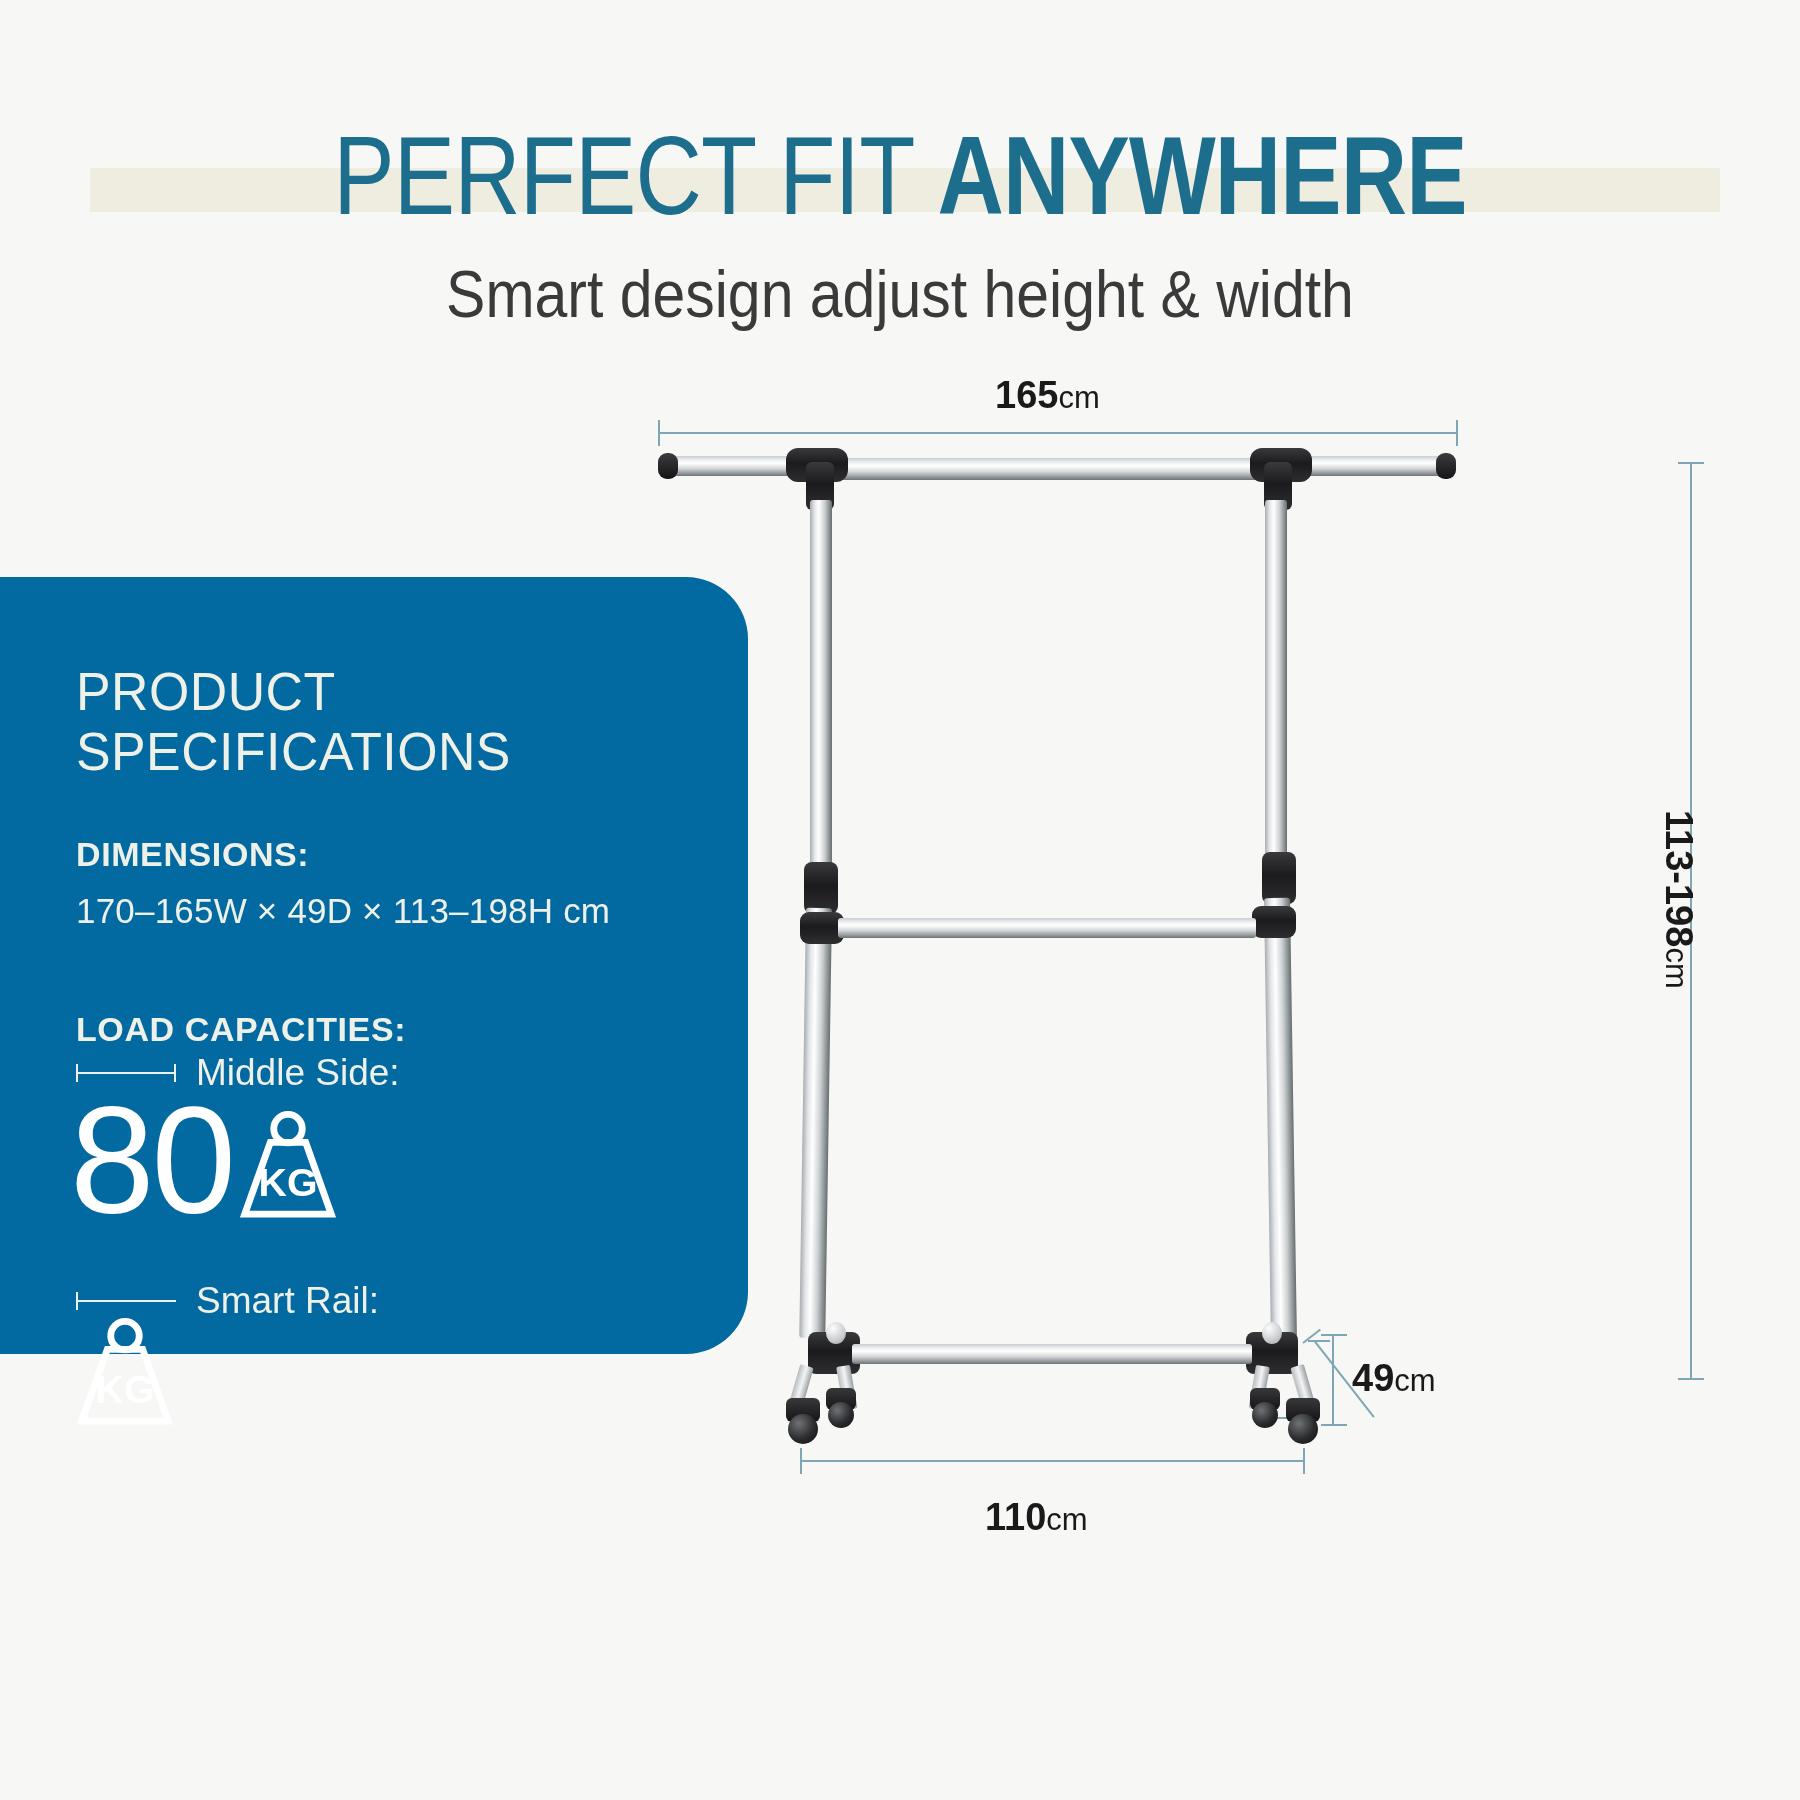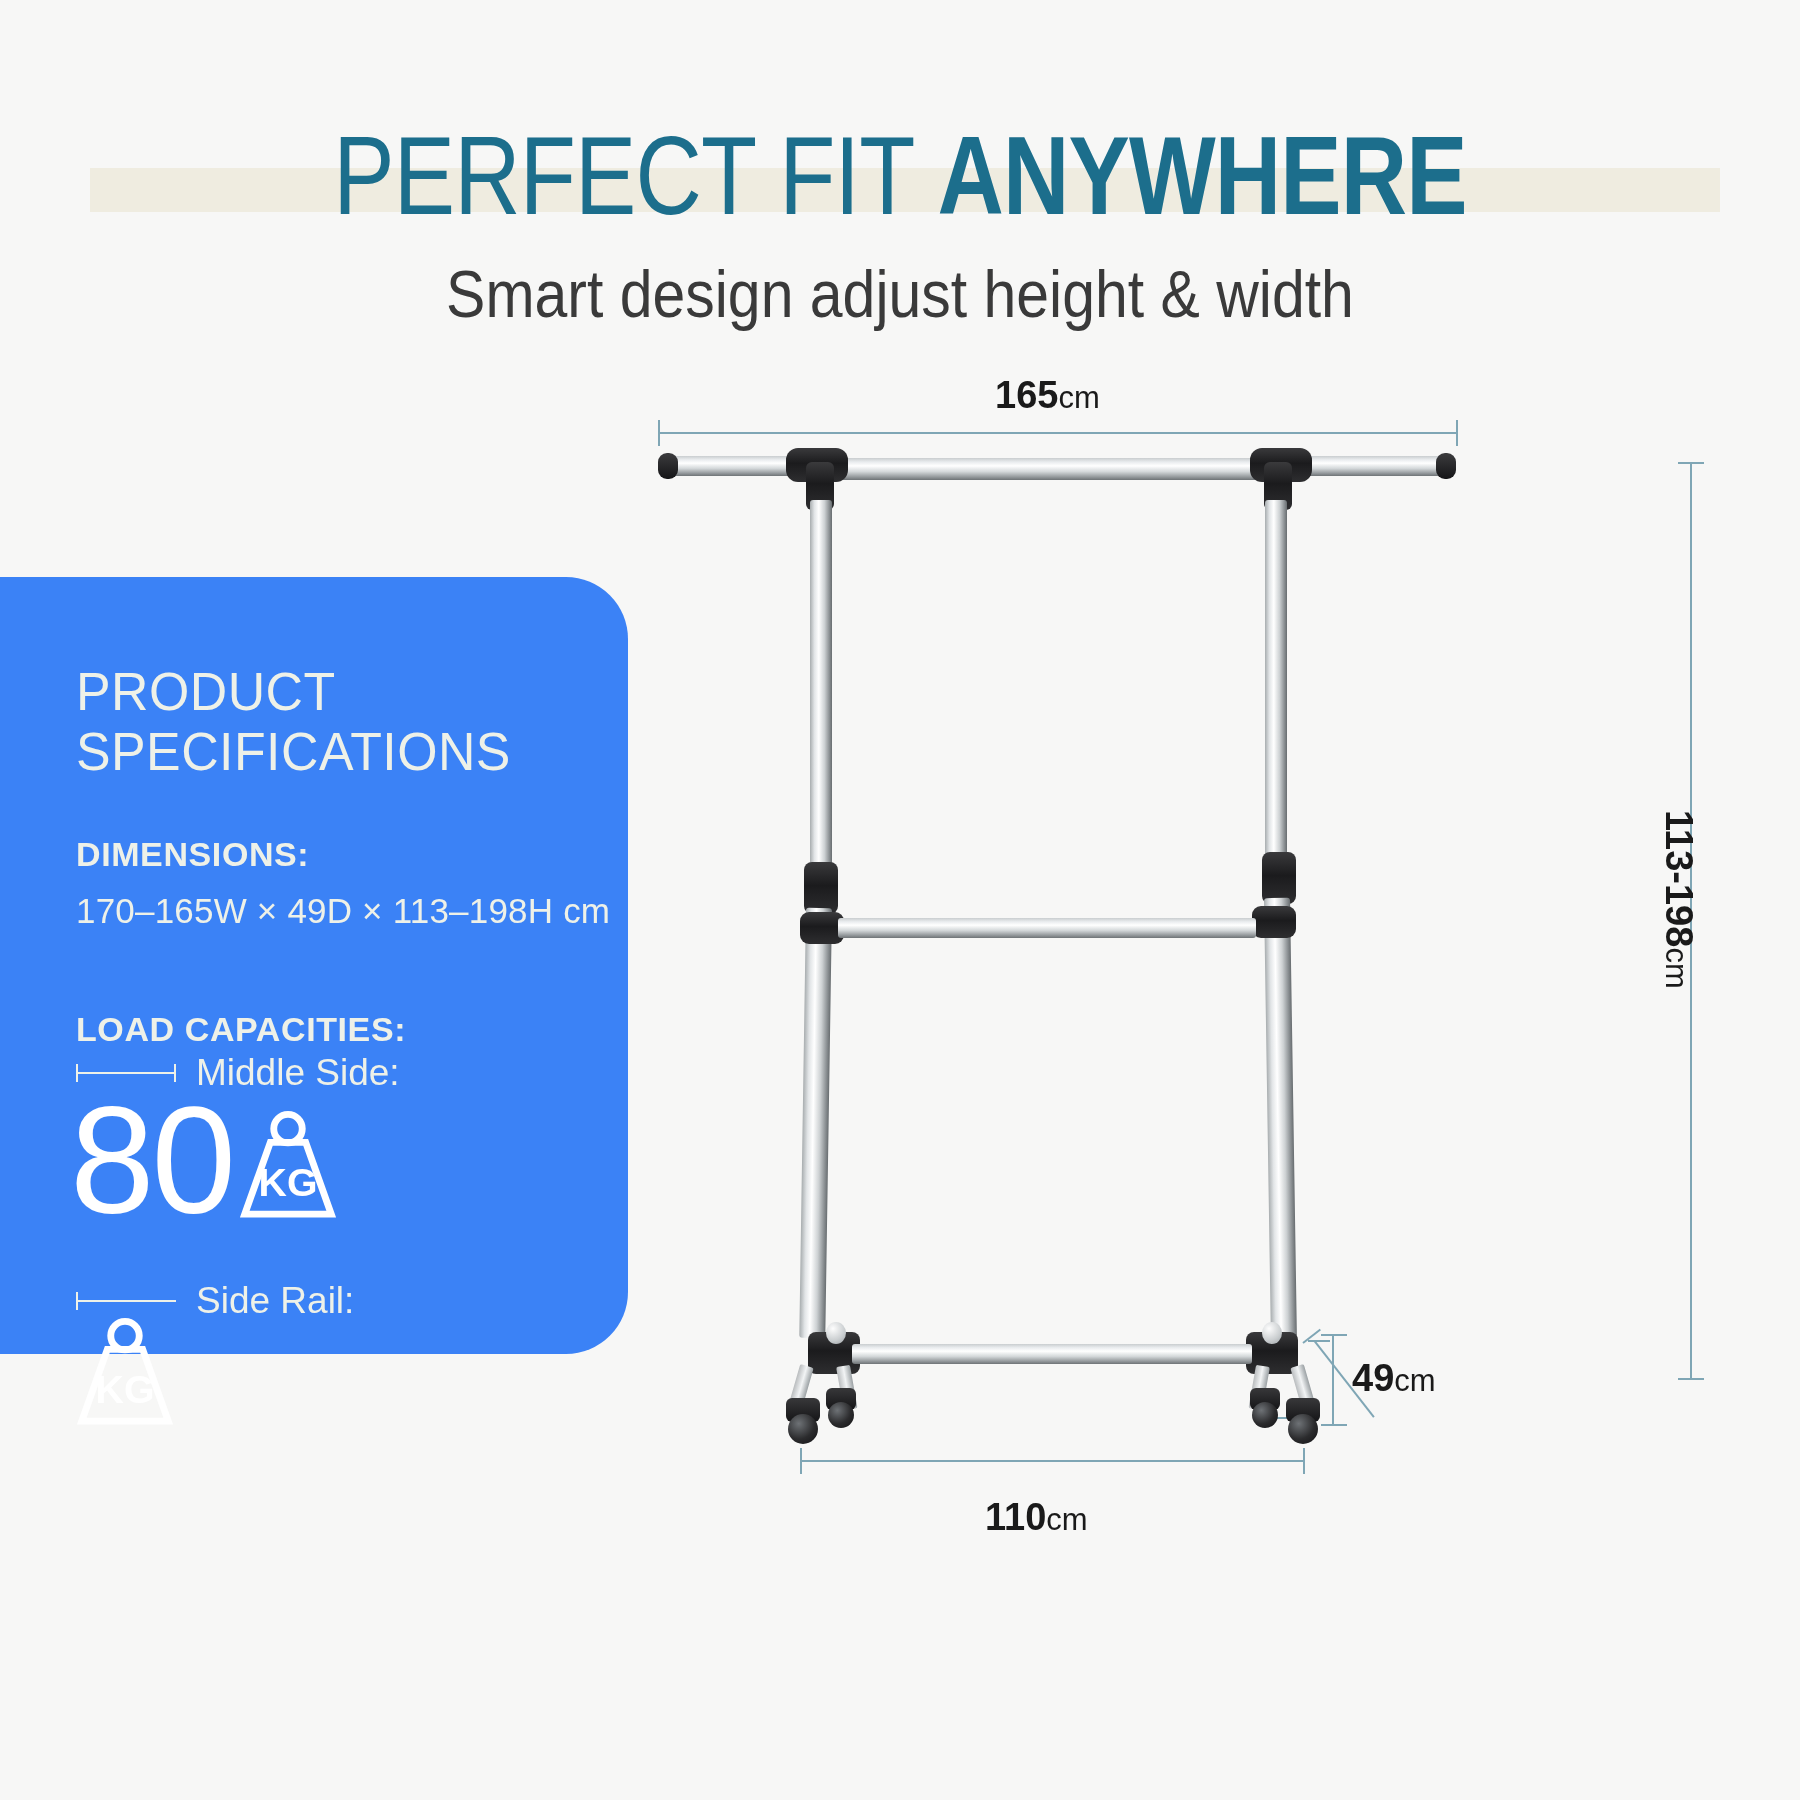--- a/index.html
+++ b/index.html
@@ -43,22 +43,22 @@
     color:#3a3a3a;
     font-weight:400;
     white-space:nowrap;
     transform:scaleX(0.88);
     transform-origin:center top;
   }
 
   
   #spec-panel {
     position:absolute; left:0; top:577px;
-    width:628px; height:777px;
-    background:#3b82f6;
+    width:748px; height:777px;
+    background:#0369a1;
     border-top-right-radius:62px;
     border-bottom-right-radius:62px;
     color:#eef1e8;
   }
   #spec-title {
     position:absolute; left:76px; top:84px;
     font-size:54px; line-height:60px;
     font-weight:400;
     letter-spacing:0.5px;
     white-space:pre-line;
@@ -211,21 +211,21 @@
       <path d="M42 33 H78 L104 106 H16 Z" fill="none" stroke="#ffffff" stroke-width="7" stroke-linejoin="miter"></path>
       <text x="60" y="88" text-anchor="middle" font-family="Liberation Sans, sans-serif" font-size="40" font-weight="700" fill="#ffffff">KG</text>
     </svg>
   </div>
 
   <div class="rail-row" id="side-rail-row">
     <div class="dimline" id="dl-side">
       <div class="bar"></div>
         <div class="cap l"></div>
     </div>
-    <div class="rail-name">Side Rail:</div>
+    <div class="rail-name">Smart Rail:</div>
   </div>
   <div class="weight-block" id="weight-side">
     <svg class="kg-badge" viewBox="0 0 120 114">
       <circle cx="60" cy="19" r="14.5" fill="none" stroke="#ffffff" stroke-width="7"></circle>
       <path d="M42 33 H78 L104 106 H16 Z" fill="none" stroke="#ffffff" stroke-width="7" stroke-linejoin="miter"></path>
       <text x="60" y="88" text-anchor="middle" font-family="Liberation Sans, sans-serif" font-size="40" font-weight="700" fill="#ffffff">KG</text>
     </svg>
   </div>
 </div>
 

